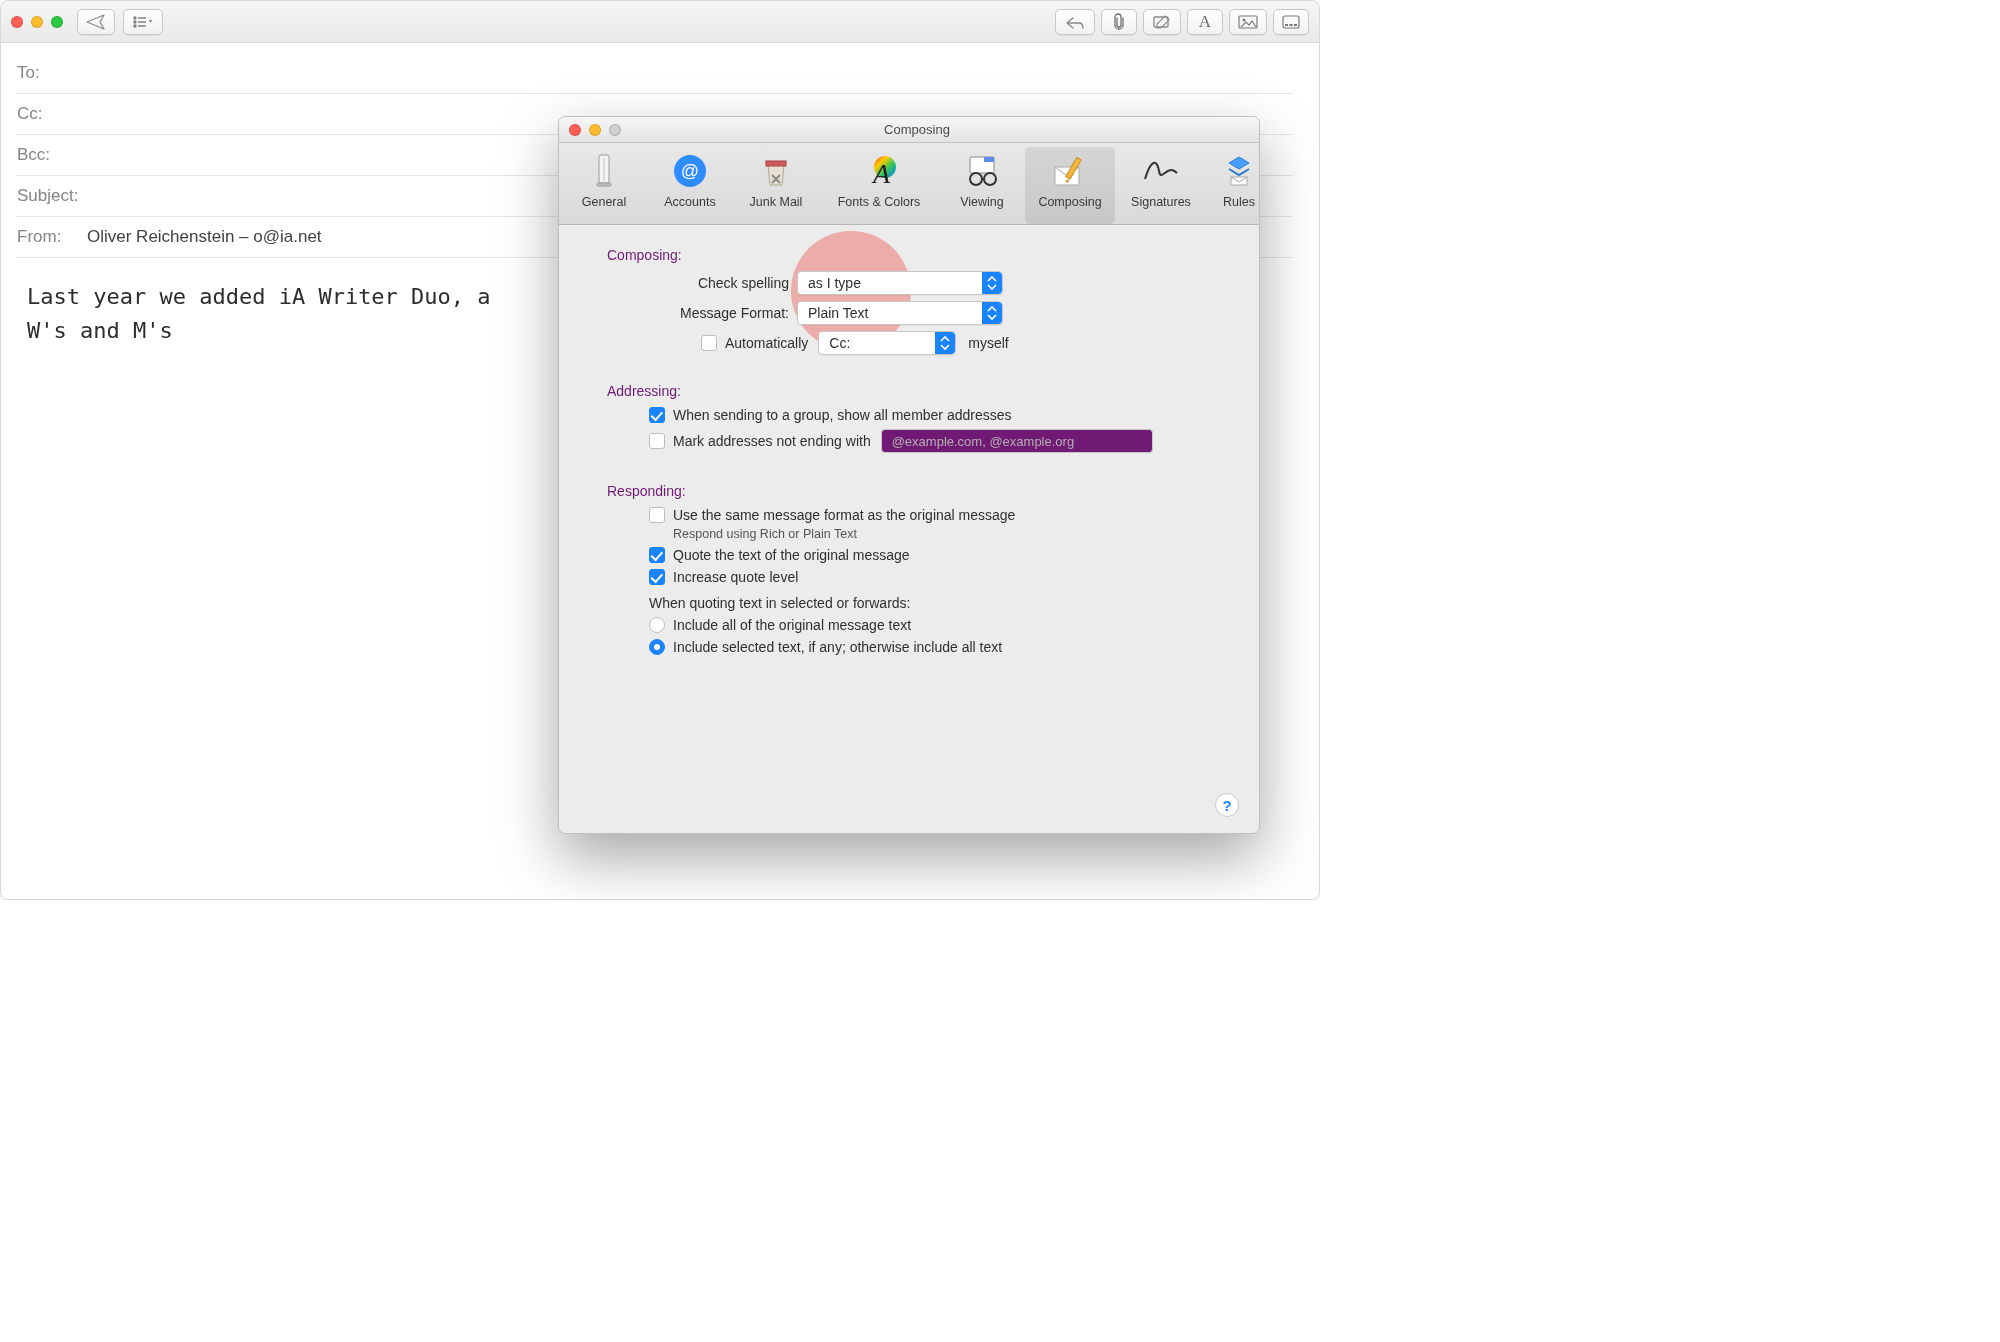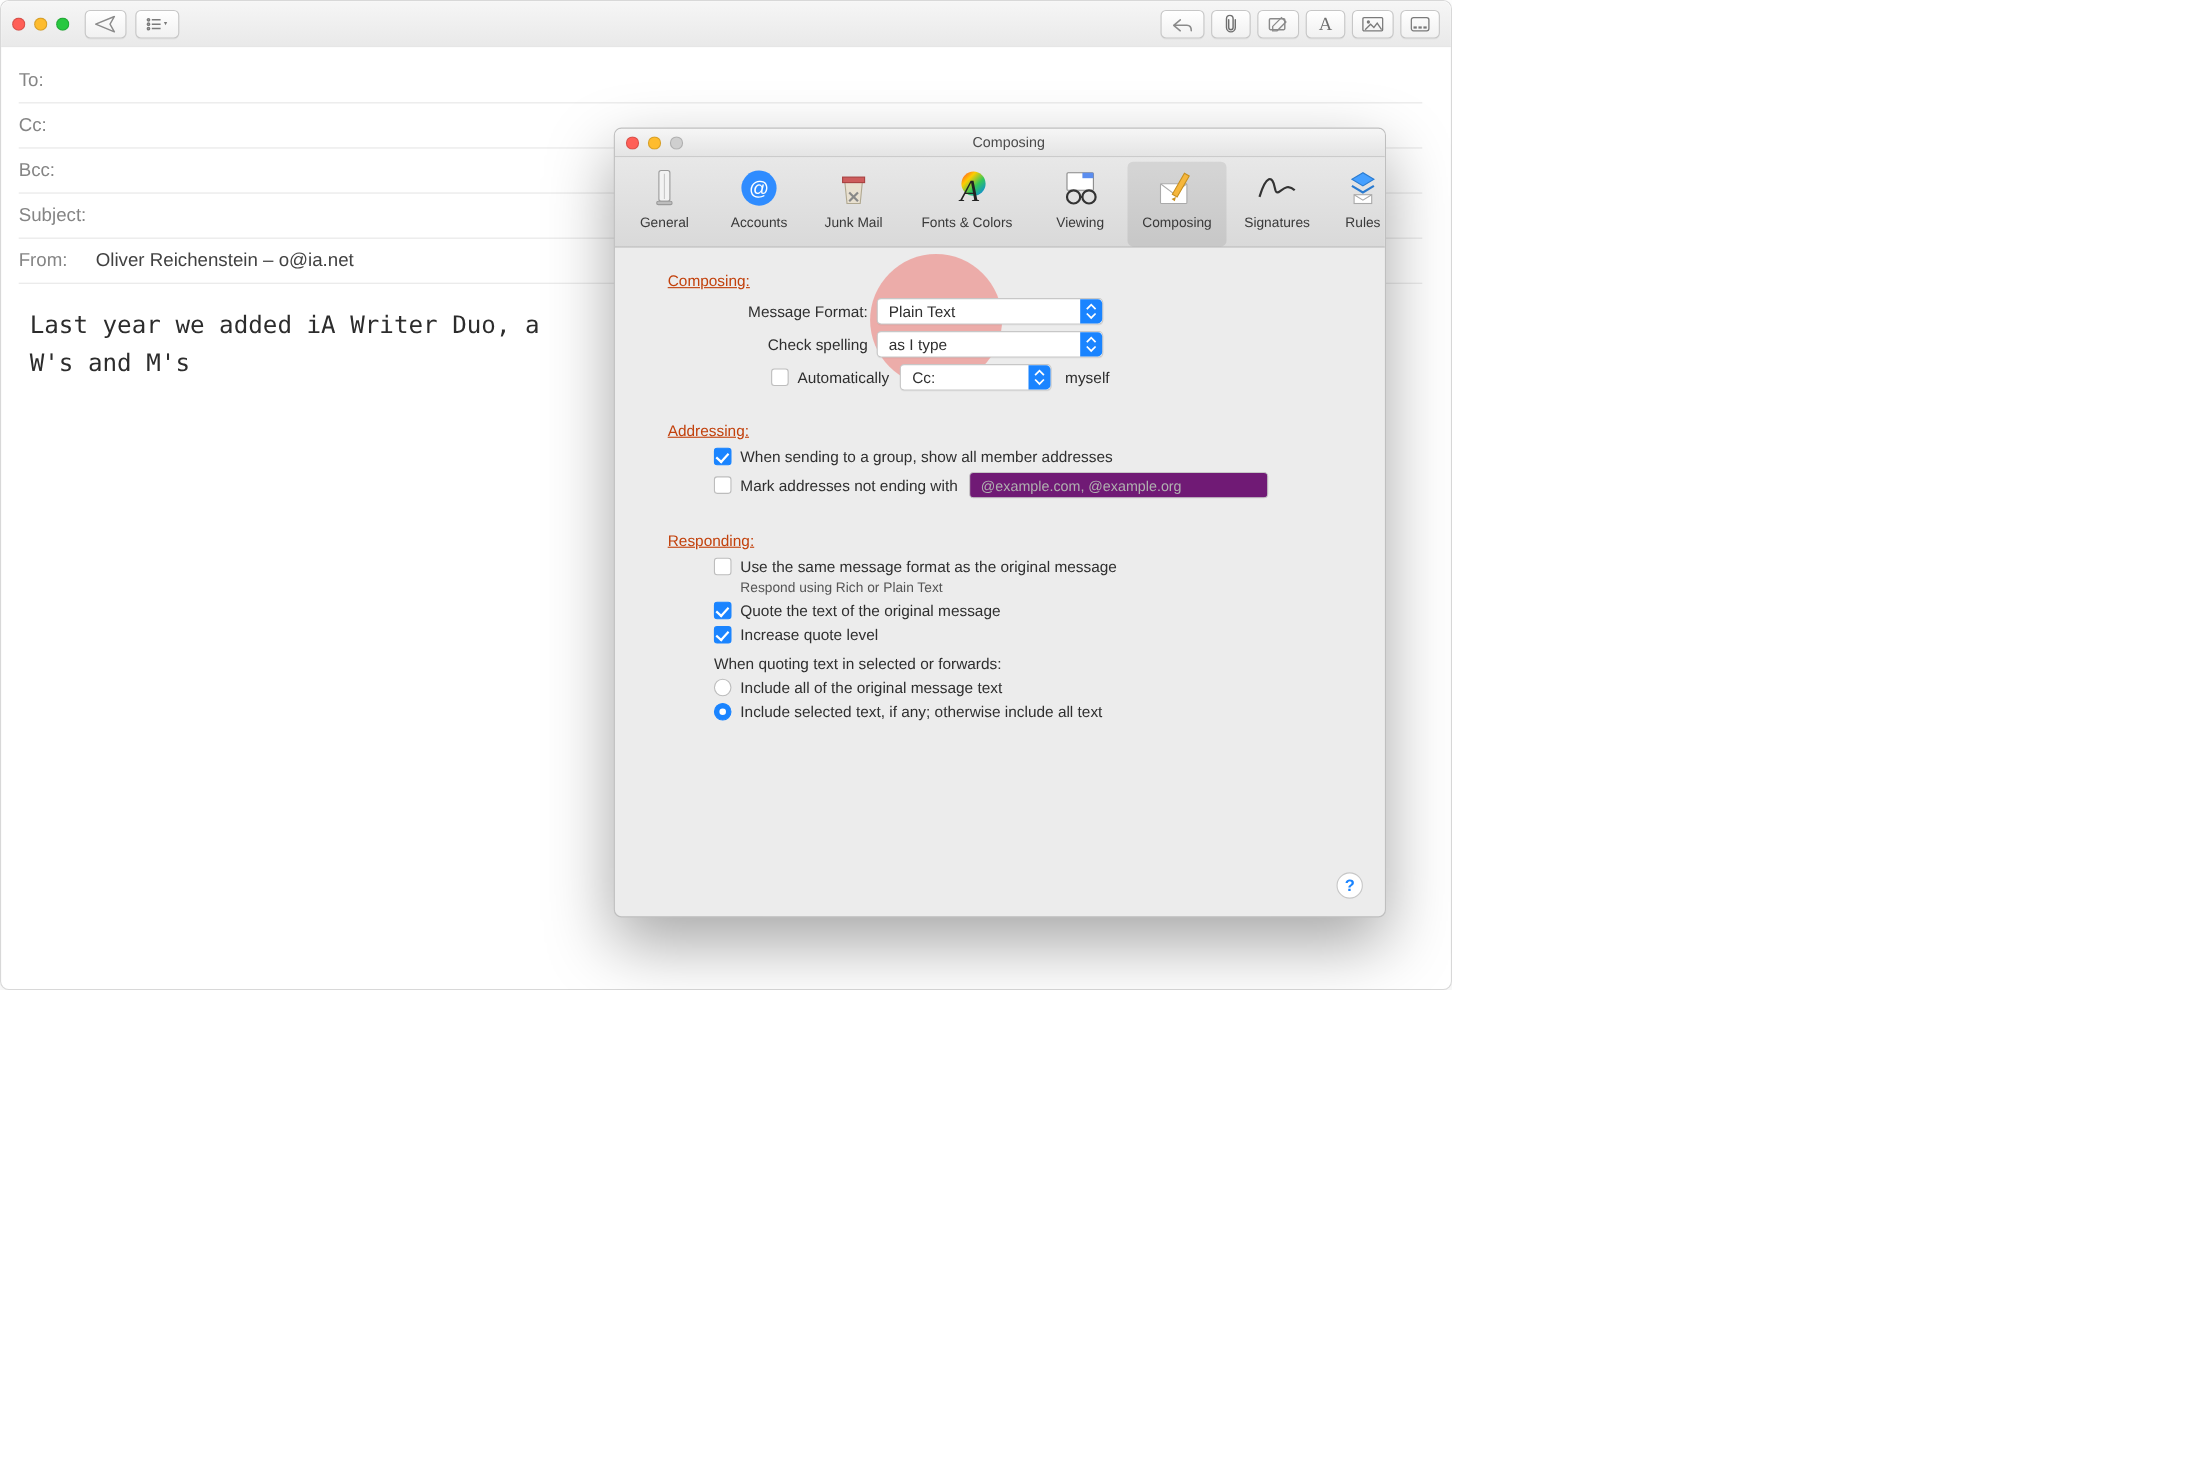--- a/index.html
+++ b/index.html
@@ -120,21 +120,21 @@
   }
   .tab.composing { width:90px; }
   .tab.fonts { width:120px; }
   .tab.signatures { width:92px; }
   .tab.rules { width:64px;}
   .tab .ticon { width:40px; height:40px; display:flex; align-items:center; justify-content:center; margin-bottom:2px;}
   .tab.active { background: rgba(0,0,0,0.08); }
   .tab-label { margin-top:2px; }
 
   .prefs-body { flex:1; padding: 22px 26px 16px 48px; font-size:14px; color:#2f2f2f; position:relative;}
-  .section-title { font-size:14px; margin-bottom:8px; color:#c2410c;text-decoration:underline; }
+  .section-title { font-size:14px; margin-bottom:8px; color:#701a75; }
   .indent { margin-left:42px; }
   .row { display:flex; align-items:center; margin: 6px 0; }
   .lab { text-align:right; width:140px; margin-right:8px;}
   .sel {
     height:24px;
     border:1px solid #c7c7c7;
     border-radius:4px;
     background:#fff;
     display:inline-flex;
     align-items:center;
@@ -386,37 +386,37 @@
     </div>
   </div>
 
   <div class="prefs-body">
 
     <div class="hl" style="left:232px; top:6px;"></div>
 
     <div class="section-title">Composing:</div>
     <div class="indent">
       <div class="row">
+        <div class="lab">Check spelling</div>
+        <div class="sel" style="width:206px">
+          <span>as I type</span>
+          <span class="stepper">
+            <svg class="up" width="12" height="8">
+                <path d="M2 6 L6 2 L10 6" fill="none" stroke="#fff" stroke-width="1.6"></path>
+              </svg>
+            <svg class="dn" width="12" height="8">
+                <path d="M2 2 L6 6 L10 2" fill="none" stroke="#fff" stroke-width="1.6"></path>
+              </svg>
+          </span>
+        </div>
+      </div>
+      <div class="row">
         <div class="lab">Message Format:</div>
         <div class="sel" style="width:206px">
           <span>Plain Text</span>
-          <span class="stepper">
-            <svg class="up" width="12" height="8">
-                <path d="M2 6 L6 2 L10 6" fill="none" stroke="#fff" stroke-width="1.6"></path>
-              </svg>
-            <svg class="dn" width="12" height="8">
-                <path d="M2 2 L6 6 L10 2" fill="none" stroke="#fff" stroke-width="1.6"></path>
-              </svg>
-          </span>
-        </div>
-      </div>
-      <div class="row">
-        <div class="lab">Check spelling</div>
-        <div class="sel" style="width:206px">
-          <span>as I type</span>
           <span class="stepper">
             <svg class="up" width="12" height="8">
                 <path d="M2 6 L6 2 L10 6" fill="none" stroke="#fff" stroke-width="1.6"></path>
               </svg>
             <svg class="dn" width="12" height="8">
                 <path d="M2 2 L6 6 L10 2" fill="none" stroke="#fff" stroke-width="1.6"></path>
               </svg>
           </span>
         </div>
       </div>

